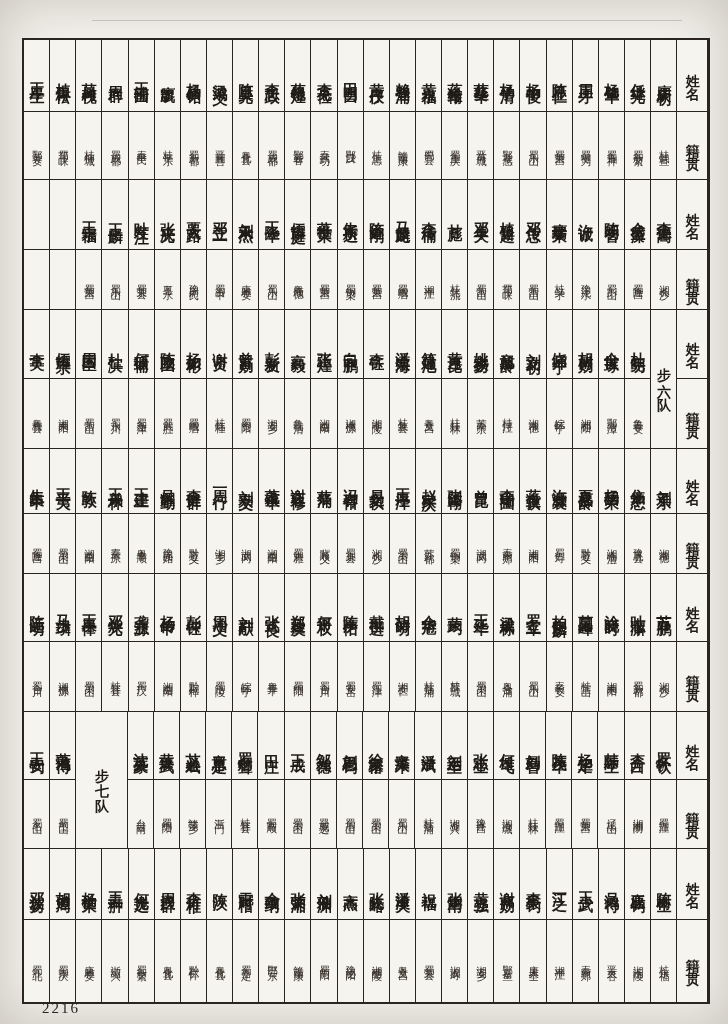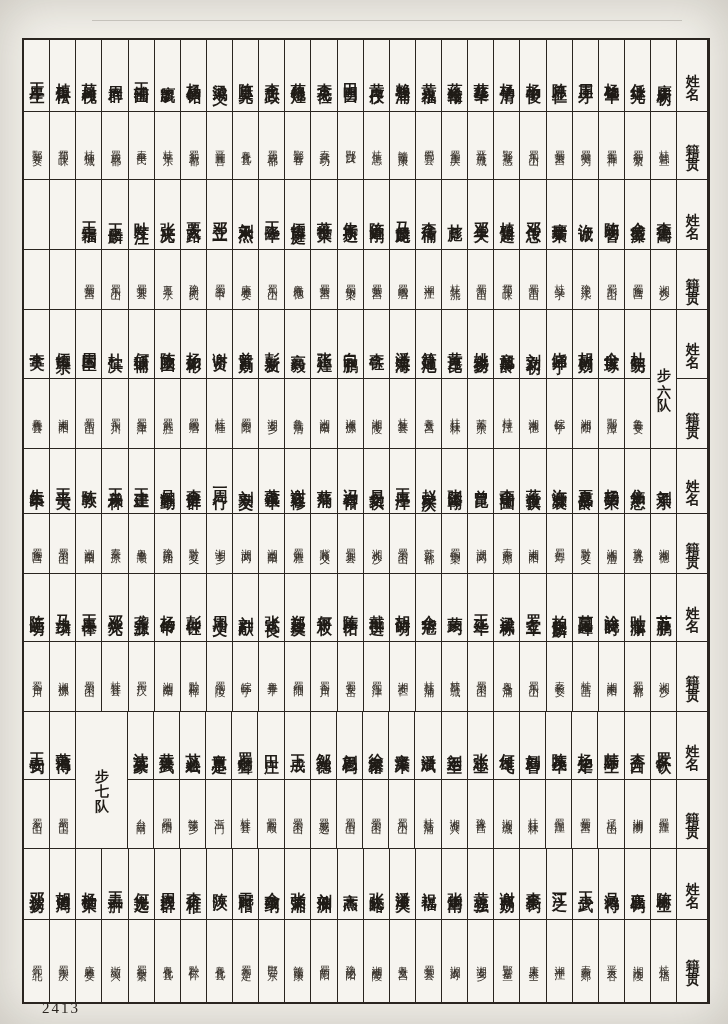--- a/index.html
+++ b/index.html
@@ -1484,14 +1484,14 @@
         <div class="col hdr">
           <div class="cell ncell" style="height: 71px;">
             <span class="vt hl">姓名</span>
           </div>
           <div class="cell pcell">
             <span class="vt hl">籍贯</span>
           </div>
         </div>
       </div>
     </div>
-  <div class="pagenum">2413</div>
+  <div class="pagenum">2216</div>
 </div>
 
 </body></html>

